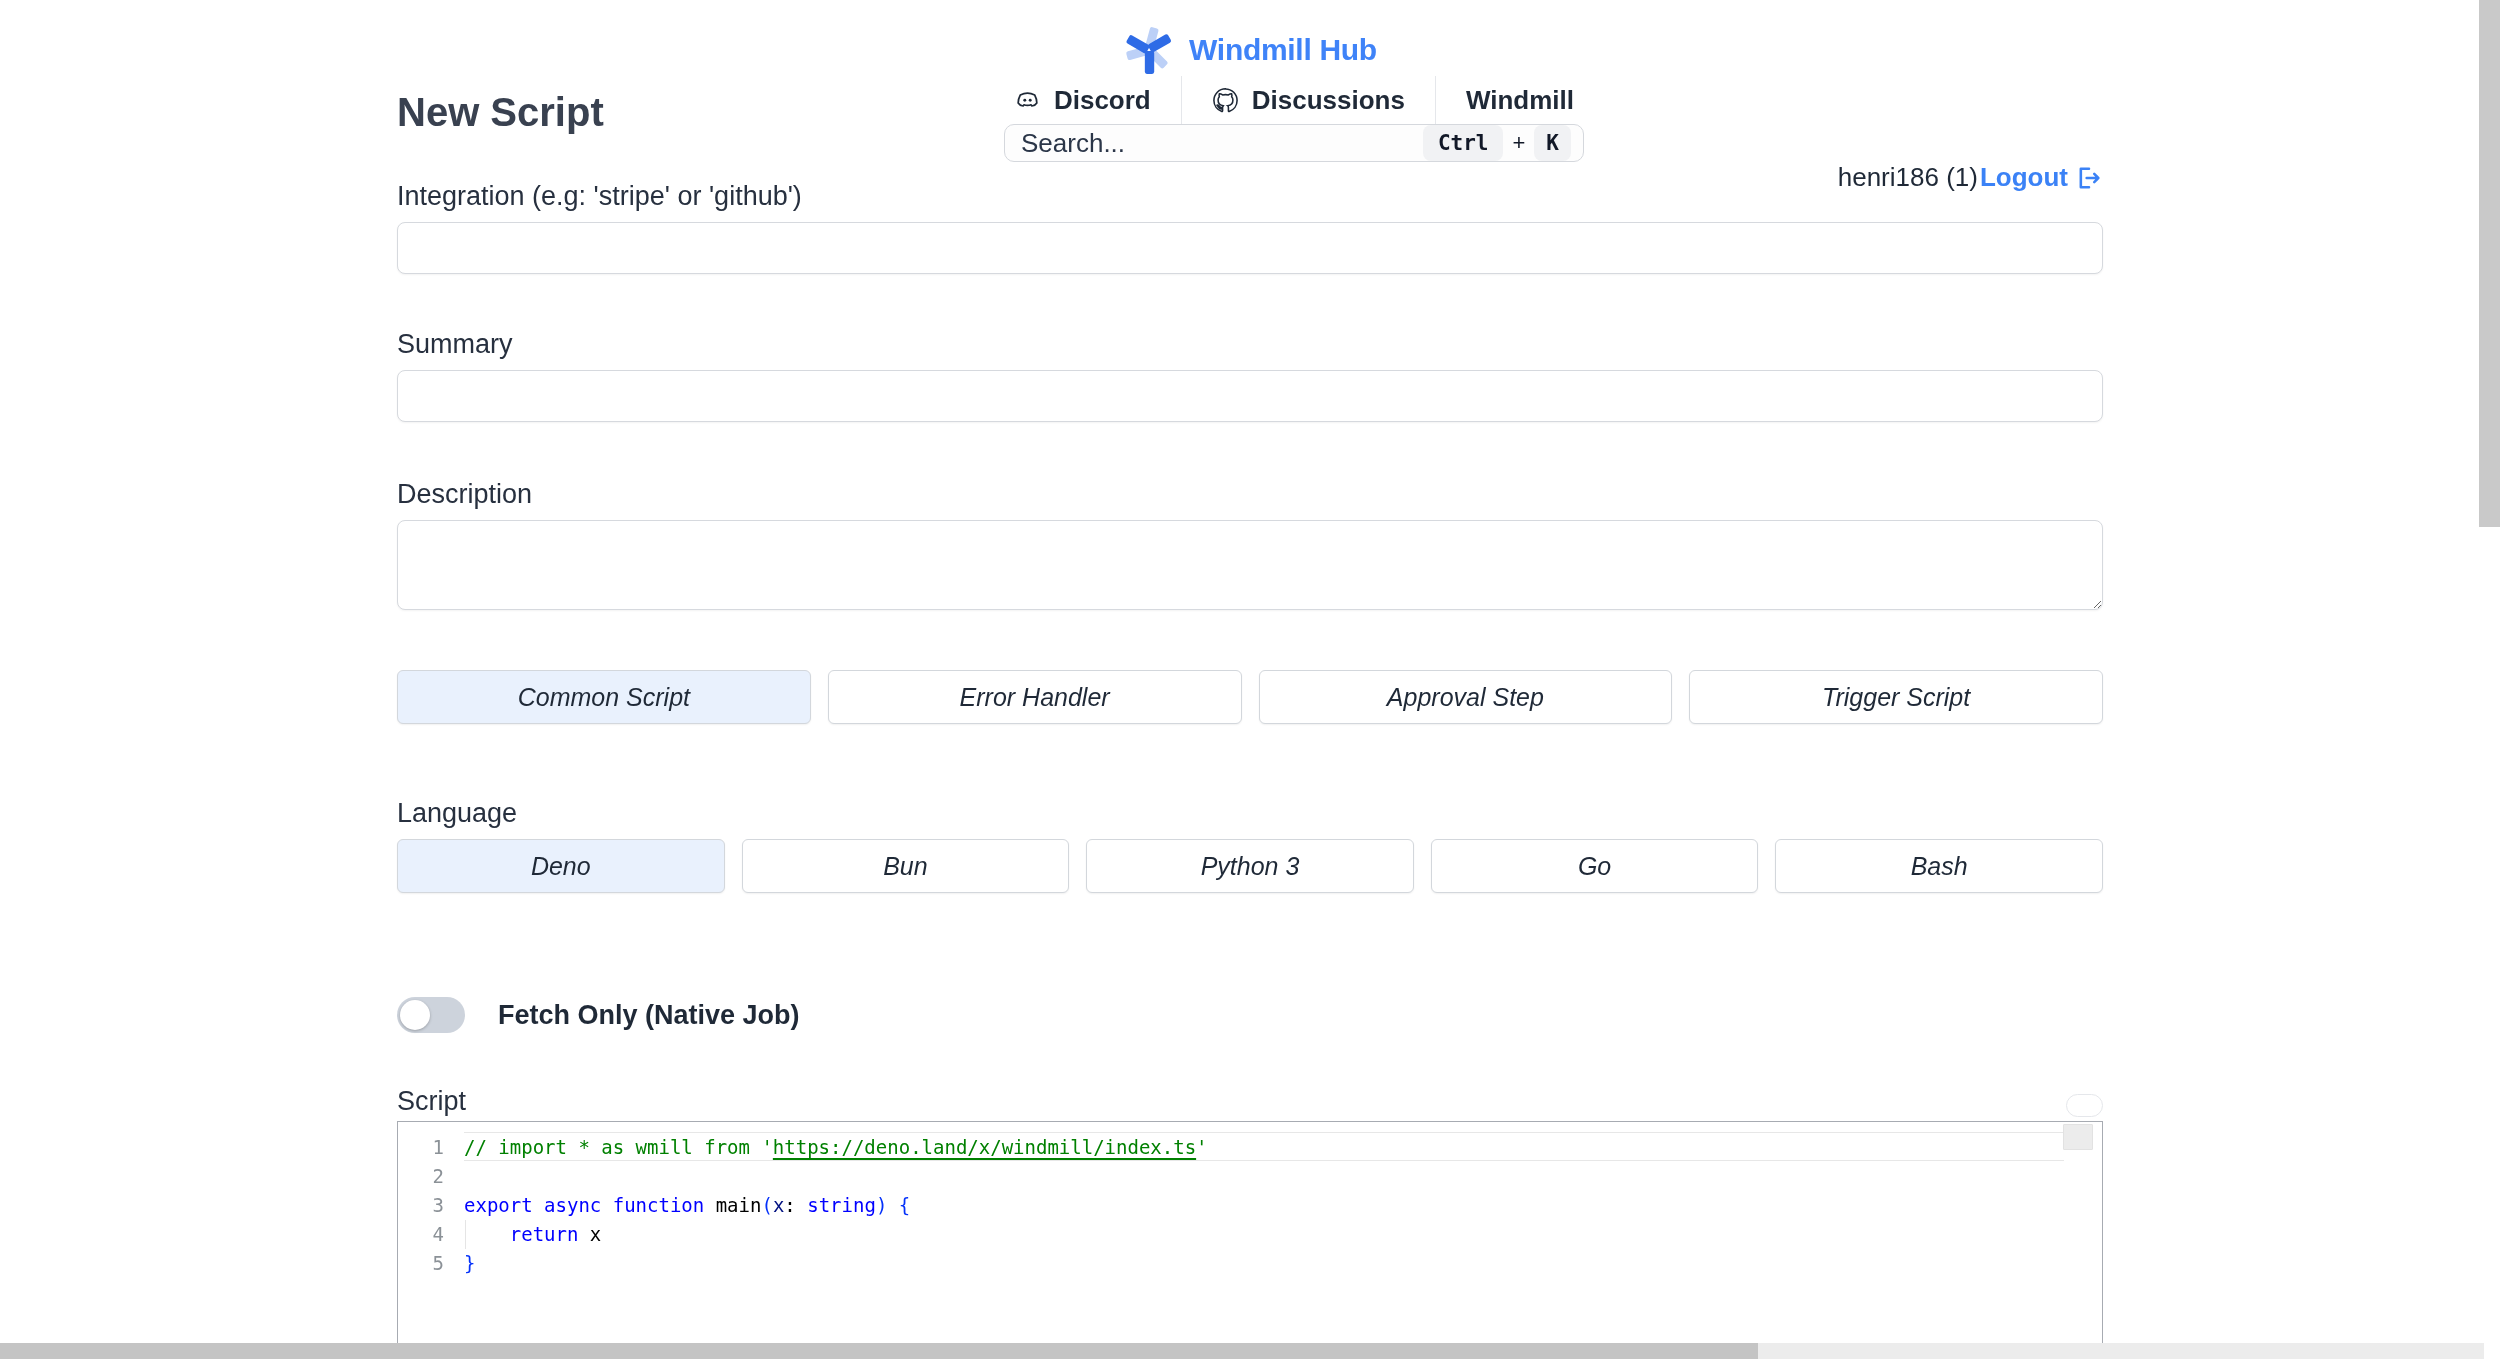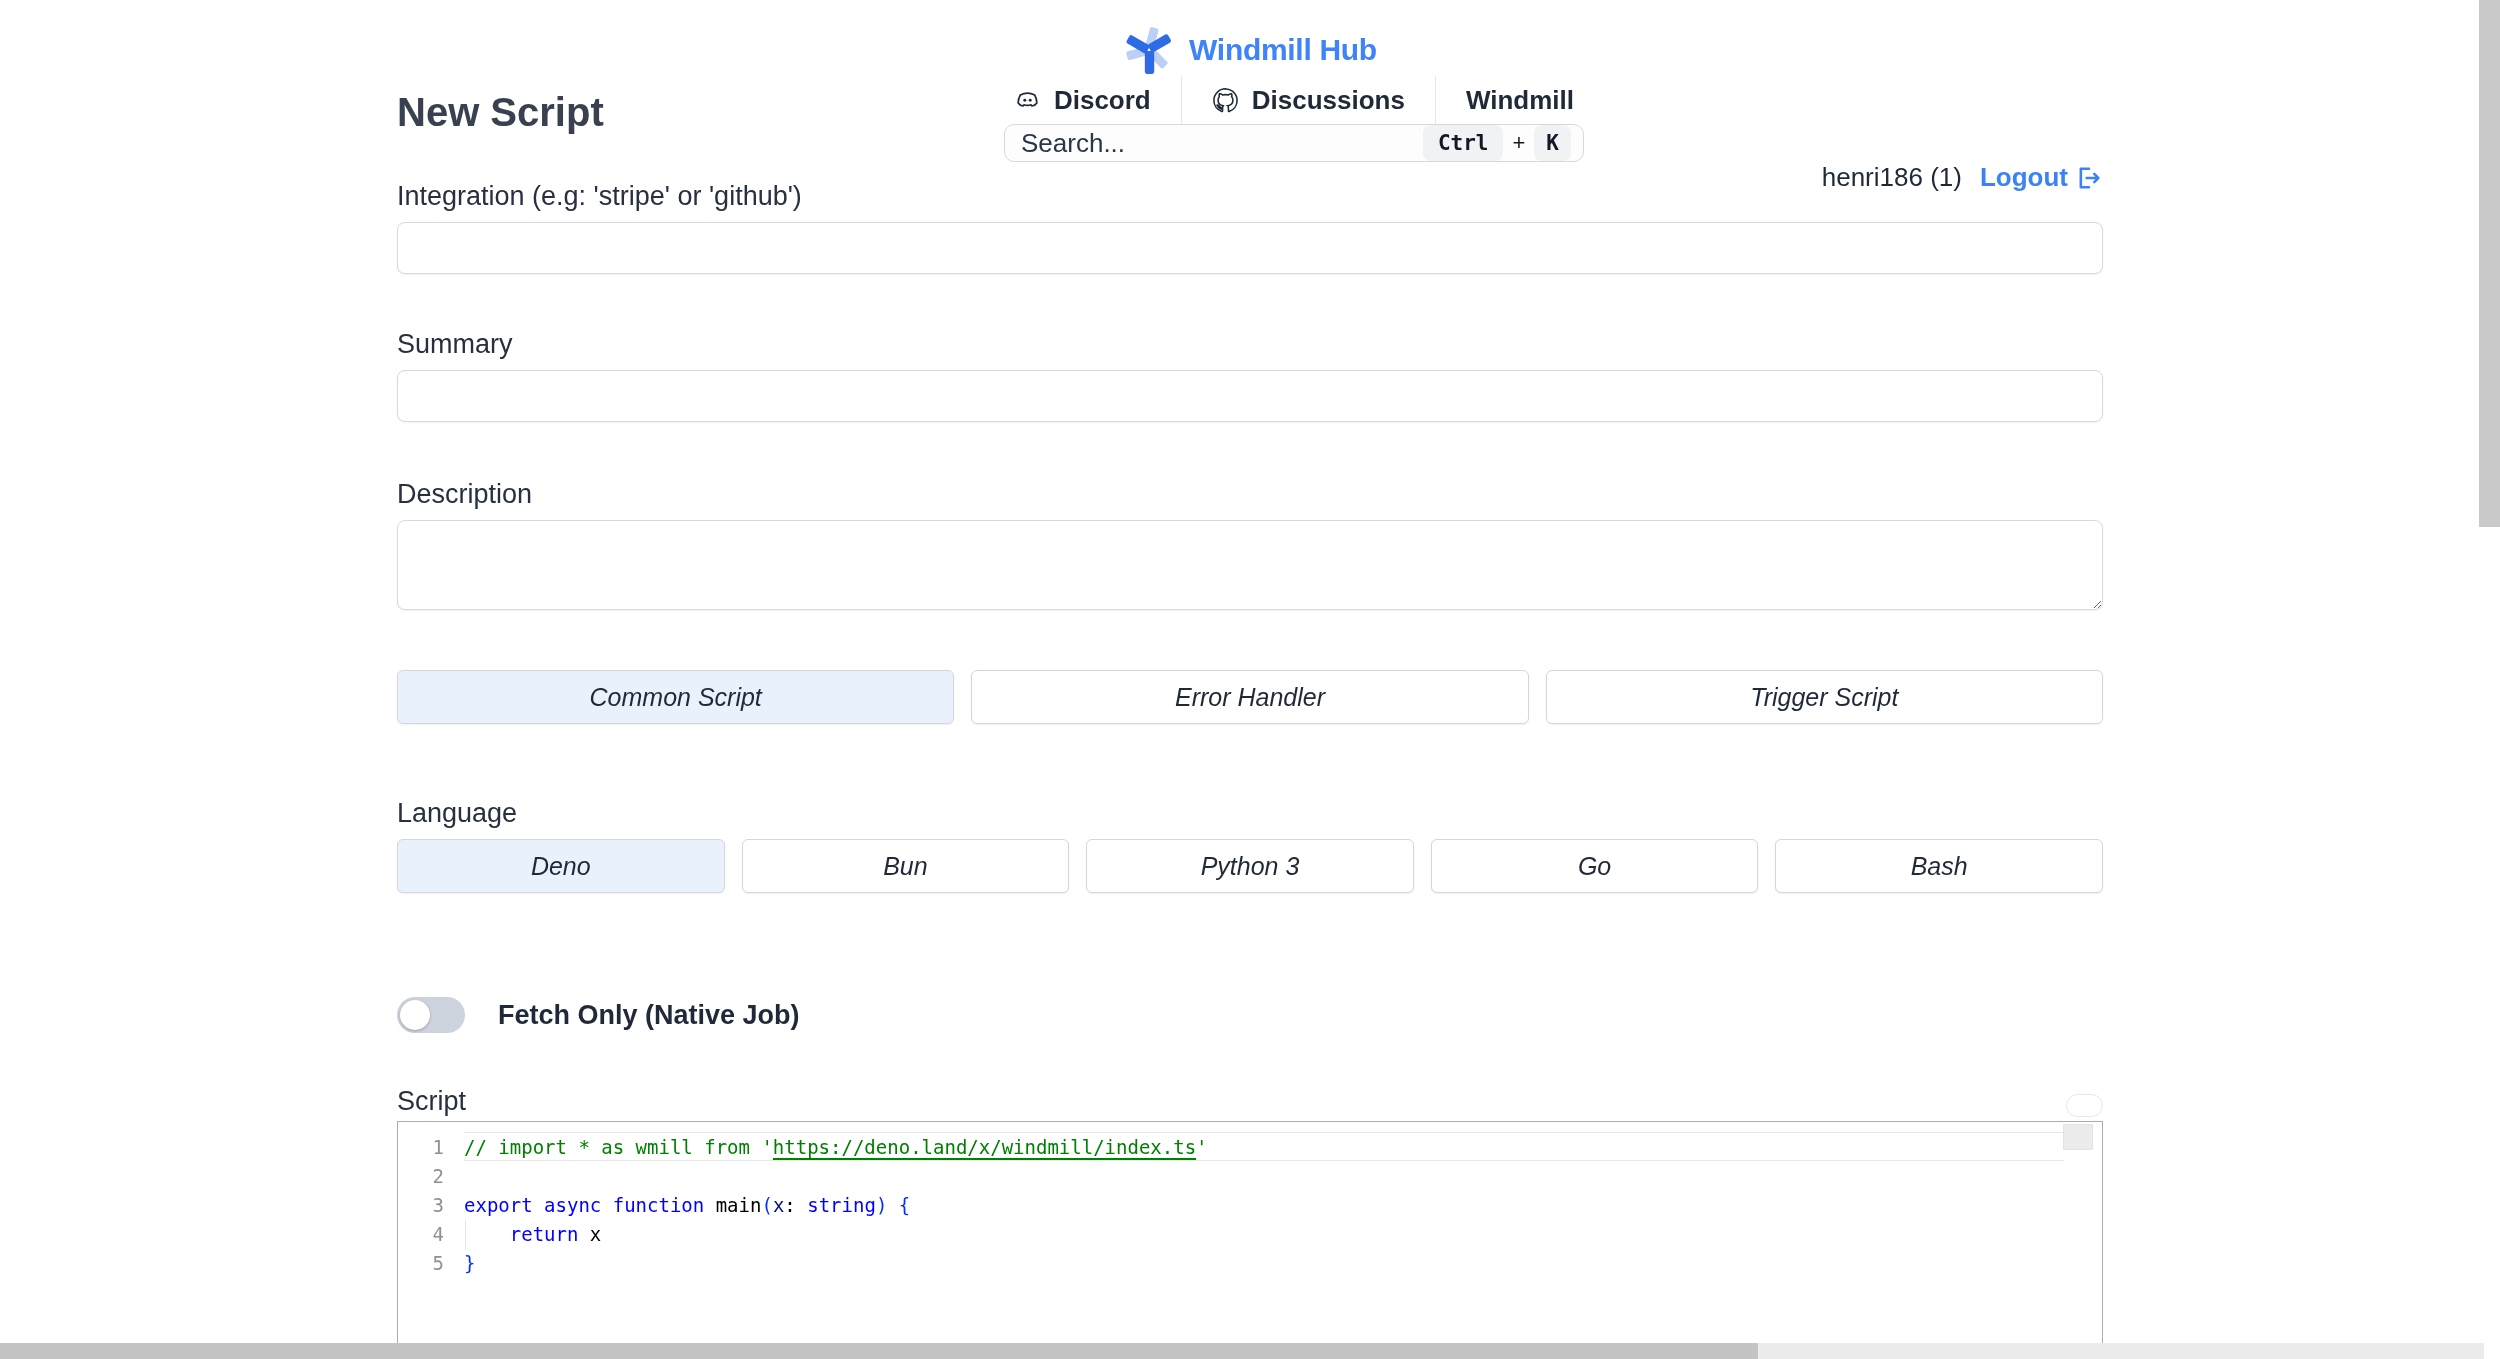--- a/index.html
+++ b/index.html
@@ -20,21 +20,21 @@
   .nav svg { width:27px; height:27px; }
 
   .searchbox { display:flex; align-items:center; margin-left:88px; width:580px; height:52px;
                border:1px solid #d5d8dd; border-radius:10px; background:#fdfdfd; padding:0 12px 0 16px; }
   .searchbox .ph { font-size:26px; color:#2b3648; flex:1; }
   .kbd { background:#f1f2f4; border-radius:8px; font-family:"DejaVu Sans Mono", monospace;
          font-weight:bold; font-size:21px; color:#111827; padding:6px 15px; }
   .kbd.k { padding:6px 12px; }
   .plus { margin:0 9px; font-size:22px; color:#111827; }
 
-  .userarea { margin-left:auto; display:flex; align-items:center; gap:18px; white-space:nowrap; }
+  .userarea { margin-left:auto; display:flex; align-items:center; gap:2px; white-space:nowrap; }
   .username { font-size:26px; color:#1f2937; }
   .logout { display:flex; align-items:center; gap:7px; color:#3b82f6; font-size:26px; font-weight:700;
             text-decoration:none; }
   .logout svg { width:28px; height:28px; }
 
   
   h1 { margin-top:12px; font-size:40px; line-height:48px; font-weight:700; color:#394150; }
   .label { font-size:27px; line-height:32px; color:#27303f; }
   .group { margin-top:54px; }
   .group.first { margin-top:44px; }
@@ -158,20 +158,21 @@
 
     <div class="group" style="margin-top:56px">
       <div class="label">Description</div>
       <textarea class="text-input" style=""></textarea>
     </div>
 
     <div class="group kind">
       <div class="btn-row" id="kind-buttons">
           <button class="choice-btn selected">Common Script</button>
           <button class="choice-btn">Error Handler</button>
+          <button class="choice-btn">Approval Step</button>
           <button class="choice-btn">Trigger Script</button>
         </div>
     </div>
 
     <div class="group lang">
       <div class="label">Language</div>
       <div class="btn-row" id="language-buttons">
           <button class="choice-btn selected">Deno</button>
           <button class="choice-btn">Bun</button>
           <button class="choice-btn">Python 3</button>

